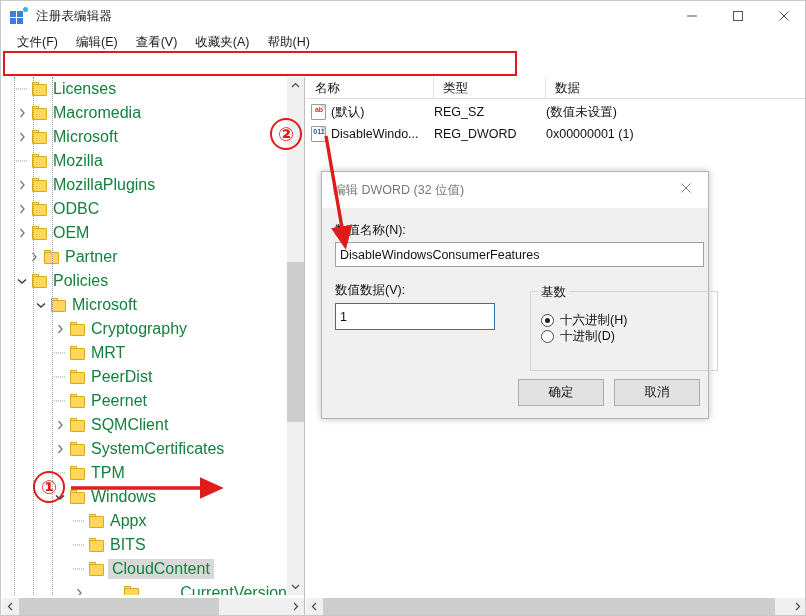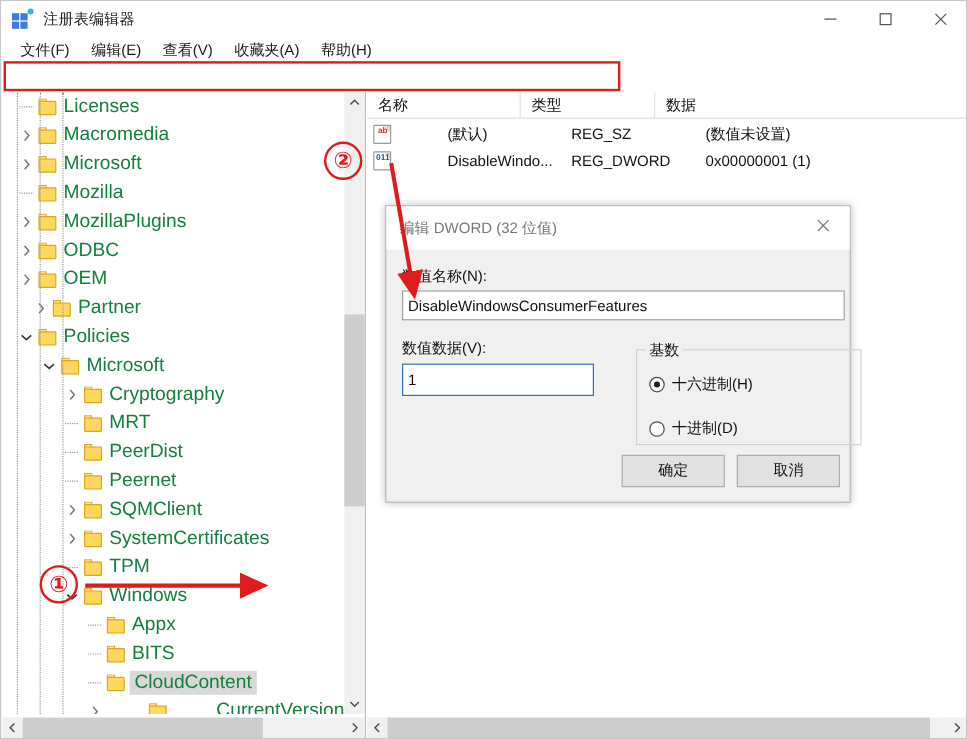--- a/index.html
+++ b/index.html
@@ -172,21 +172,20 @@
     border-left: 5px solid transparent; border-top: 5px solid #d7d7d7;
   }
   .val-icon .gly {
     position: absolute; left: 1px; top: 2px; width: 12px;
     font-size: 7px; font-weight: bold; line-height: 6px;
     font-family: "Liberation Sans", sans-serif; text-align: center;
   }
   .cell {
     font-size: 12.5px; color: #111; white-space: nowrap;
     position: absolute;
-    margin-left: 42px;
   }
 
   
   #dialog {
     position: absolute; left: 320px; top: 170px; width: 388px; height: 248px;
     background: #f0f0f0; border: 1px solid #b4b4b4;
     box-shadow: 0 0 7px rgba(0,0,0,.25);
     z-index: 20;
   }
   #dlg-title-bar {
@@ -655,21 +654,21 @@
     <div class="dlg-label" style="left:13px; top:110px;">数值数据(V):</div>
     <div class="dlg-input focused" style="left:13px; top:131px; width:160px; height:27px;">1</div>
 
     <div id="groupbox"></div>
     <div id="groupbox-title">基数</div>
 
     <div class="radio-row" style="left:219px; top:140px;">
       <div class="radio checked"></div>
       <div class="radio-label">十六进制(H)</div>
     </div>
-    <div class="radio-row" style="left:219px; top:177px;">
+    <div class="radio-row" style="left:219px; top:156px;">
       <div class="radio"></div>
       <div class="radio-label">十进制(D)</div>
     </div>
 
     <div class="dlg-btn" style="left:196px; top:207px;">确定</div>
     <div class="dlg-btn" style="left:292px; top:207px;">取消</div>
   </div>
 
   <svg class="anno">
     <defs>

